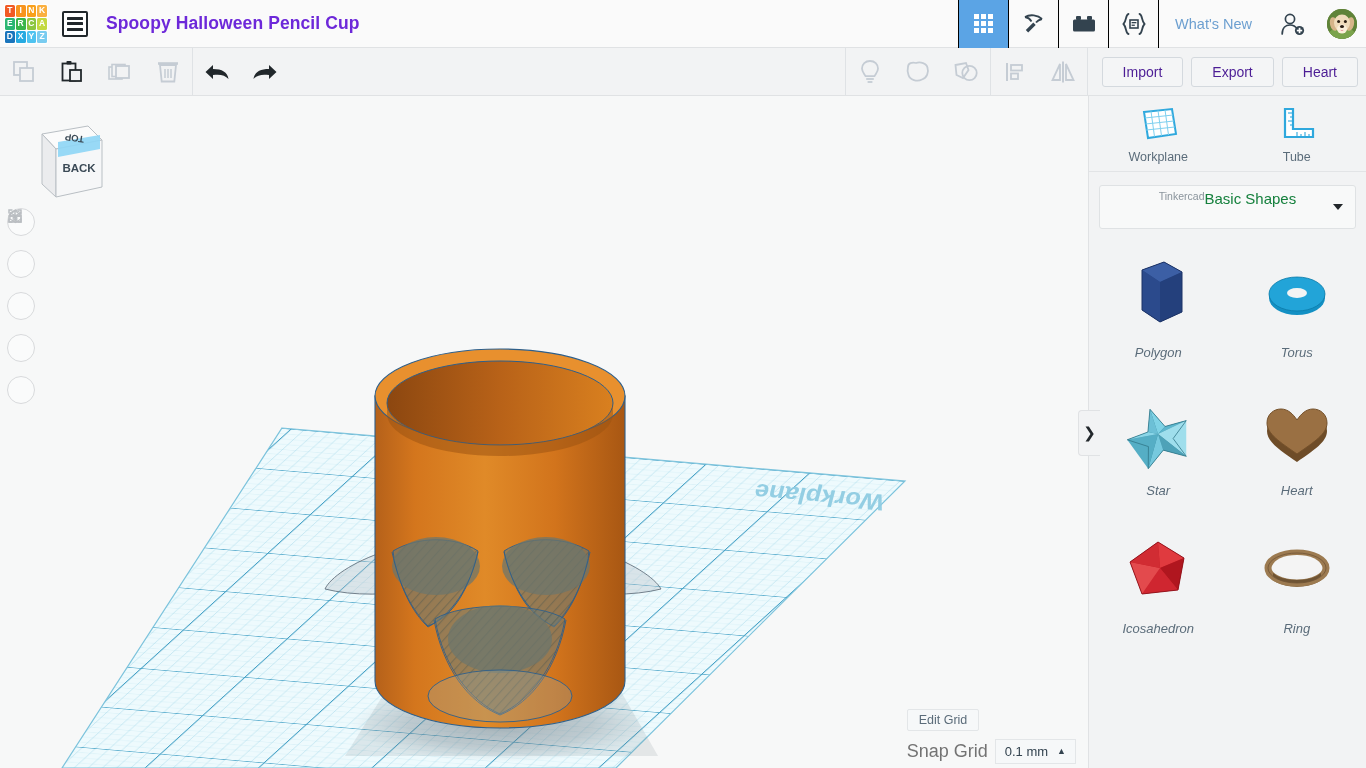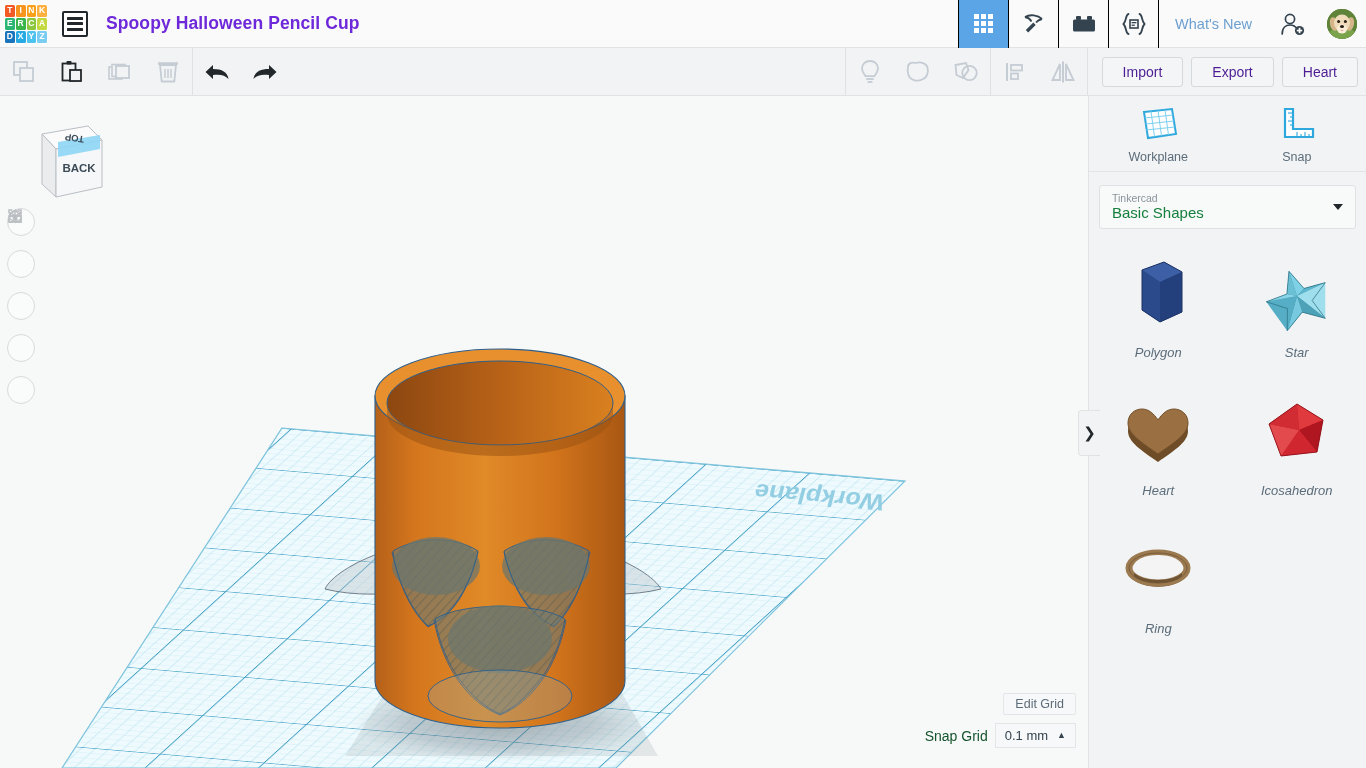--- a/index.html
+++ b/index.html
@@ -131,32 +131,32 @@
   .navbtn {
     width: 28px; height: 28px; border-radius: 50%;
     border: 1px solid #d8dadc;
     background: #fafbfb;
     margin-bottom: 14px;
     display: flex; align-items: center; justify-content: center;
     color: #b9bdc1;
   }
 
   
-  .gridctl { position: absolute; right: 12px; bottom: 20px; text-align: right; }
+  .gridctl { position: absolute; right: 12px; bottom: 4px; }
   .editgrid {
     display: inline-block;
     padding: 3px 11px;
     background: rgba(246,247,248,0.88);
     border: 1px solid #e3e6e8;
     border-radius: 2px;
     font-size: 12.5px; color: #5b6c7a;
     margin-bottom: 8px;
   }
   .snaprow { display: flex; align-items: center; justify-content: flex-end; gap: 7px; }
-  .snaplabel { font-size: 14px; color: #14532d; }
+  .snaplabel { font-size: 18px; color: #737373; }
   .snapsel {
     display: flex; align-items: center; gap: 9px;
     padding: 4px 9px;
     background: rgba(246,247,248,0.88);
     border: 1px solid #e3e6e8;
     border-radius: 0;
     font-size: 13px; color: #33434f;
   }
 
   
@@ -192,21 +192,21 @@
   }
   .ptool-label { font-size: 12.5px; color: #5b6c7a; }
   .dropdown {
     margin: 13px 10px 0 10px;
     height: 44px;
     background: #f8f9f9;
     border: 1px solid #dfe2e4;
     border-radius: 3px;
     padding: 4px 12px;
     position: relative;
-    display: flex; flex-direction: column; justify-content: center;
+    display: flex; flex-direction: row; justify-content: center;
   }
   .dd-sub { font-size: 10.5px; color: #8a949c; line-height: 1.15; }
   .dd-main { font-size: 15px; color: #15803d; line-height: 1.25; }
   .dd-caret {
     position: absolute; right: 12px; top: 50%;
     transform: translateY(-50%);
     width: 0; height: 0;
     border-left: 5.5px solid transparent;
     border-right: 5.5px solid transparent;
     border-top: 6px solid #22272b;
@@ -638,21 +638,21 @@
             <line x1="13" y1="9" x2="18" y2="9"></line>
             <line x1="15" y1="13" x2="18" y2="13"></line>
             <line x1="13" y1="17" x2="18" y2="17"></line>
             <line x1="15" y1="21" x2="18" y2="21"></line>
             <line x1="22" y1="28" x2="22" y2="33"></line>
             <line x1="26" y1="30" x2="26" y2="33"></line>
             <line x1="30" y1="28" x2="30" y2="33"></line>
             <line x1="34" y1="30" x2="34" y2="33"></line>
           </g>
         </svg>
-        <span class="ptool-label">Snap</span>
+        <span class="ptool-label">Tube</span>
       </div>
     </div>
 
     <div class="dropdown">
       <span class="dd-sub">Tinkercad</span>
       <span class="dd-main">Basic Shapes</span>
       <span class="dd-caret"></span>
     </div>
 
     <div class="shapes">
@@ -664,20 +664,31 @@
             <polygon points="26,18 48,10 66,20 44,30" fill="#3c5fa5"></polygon>
             <polygon points="44,30 66,20 66,60 44,70" fill="#24407c"></polygon>
             <polygon points="26,18 44,30 44,70 26,58" fill="#2b4a8c"></polygon>
             <polygon points="26,18 48,10 66,20 66,60 44,70 26,58" fill="none" stroke="#1d3366" stroke-width="1"></polygon>
           </svg>
         </span>
         <span class="shape-label">Polygon</span>
       </div>
 
 
+      <div class="shape-cell">
+        <span class="shape-art">
+          <svg width="84" height="86" viewBox="0 0 84 86">
+            <ellipse cx="42" cy="46" rx="28" ry="17" fill="#1390c4"></ellipse>
+            <ellipse cx="42" cy="42" rx="28" ry="17" fill="#22a4d8"></ellipse>
+            <ellipse cx="42" cy="41" rx="10" ry="5" fill="#f3f4f4"></ellipse>
+            <ellipse cx="42" cy="42" rx="28" ry="17" fill="none" stroke="#0d7ba8" stroke-width="0.8"></ellipse>
+          </svg>
+        </span>
+        <span class="shape-label">Torus</span>
+      </div>
 
 
       <div class="shape-cell">
         <span class="shape-art">
           <svg width="84" height="86" viewBox="0 0 84 86">
             <g transform="translate(42,44) rotate(-18) translate(-42,-44)">
               <polygon points="42,18 51,39 73,40 55,53 62,74 42,61 22,74 29,53 11,40 33,39" fill="#3d8ea3"></polygon>
               <polygon points="42,18 51,39 42,44" fill="#7fd2e5"></polygon>
               <polygon points="51,39 73,40 42,44" fill="#5cb6cd"></polygon>
               <polygon points="73,40 62,74 42,44" fill="#9fdeec"></polygon>

